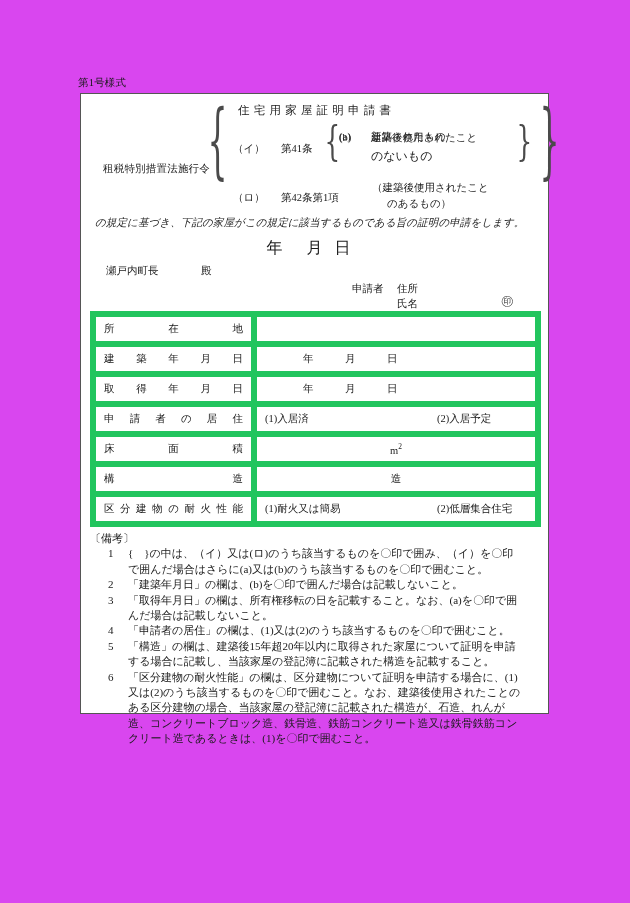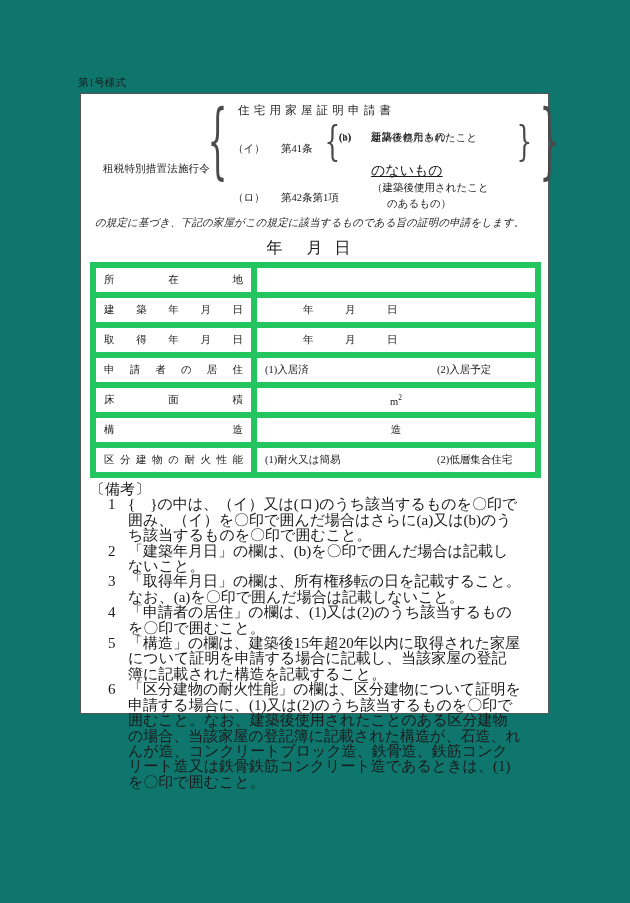--- a/index.html
+++ b/index.html
@@ -13,21 +13,21 @@
     position: relative;
     font-family: "Liberation Serif", "DejaVu Serif", serif;
     color: #1a1a1a;
     overflow: hidden;
   }
 
   
   #page {
     position: absolute;
     inset: 0;
-    background: #0f766e;
+    background: #d946ef;
     padding-left: 44px;
   }
 
   
   #form-number {
     position: absolute;
     left: 78px;
     top: 76px;
     font-size: 10.5px;
     line-height: 13px;
@@ -115,22 +115,22 @@
 
   .sub-a {
     position: absolute; left: 258px; top: 9px;
     font-size: 10.5px; white-space: nowrap;
   }
   .sub-b {
     position: absolute; left: 258px; top: 10px;
     font-size: 10.5px; white-space: nowrap;
   }
   .sub-b2 {
-    position: absolute; left: 290px; top: 41px;
-    font-size: 14px; white-space: nowrap; text-decoration: underline;
+    position: absolute; left: 290px; top: 27px;
+    font-size: 12px; white-space: nowrap;
   }
   .paren-1 {
     position: absolute; left: 291px; top: 60px;
     font-size: 10.5px; white-space: nowrap;
   }
   .paren-2 {
     position: absolute; left: 306px; top: 76px;
     font-size: 10.5px; white-space: nowrap;
   }
   .lbl-a { display: inline-block; width: 32px; }
@@ -229,21 +229,21 @@
   .val-center {
     display: block;
     text-align: center;
     white-space: nowrap;
   }
   .sup { font-size: 7.5px; vertical-align: super; }
 
   
   #remarks {
     margin: 4px 27px 0 9px;
-    font-size: 15px;
+    font-size: 11px;
     line-height: 15.4px;
   }
   #remarks-title {
     margin-left: 0px;
     white-space: nowrap;
   }
   .remark-item {
     display: flex;
     margin-left: 18px;
     margin-top: 0px;
@@ -288,20 +288,28 @@
       <div class="row-ro">（ロ）</div>
       <div class="art-42">第42条第1項</div>
       <div class="paren-1">（建築後使用されたこと</div>
       <div class="paren-2">のあるもの）</div>
     </div>
 
     <div id="declaration">の規定に基づき、下記の家屋がこの規定に該当するものである旨の証明の申請をします。</div>
 
     <div id="date-line"><span class="d-year">年</span><span class="d-month">月</span><span class="d-day">日</span></div>
 
+    <div id="addressee-block">
+      <div id="mayor">瀬戸内町長</div>
+      <div id="mayor-suffix">殿</div>
+      <div id="applicant-label">申請者</div>
+      <div id="applicant-address">住所</div>
+      <div id="applicant-name">氏名</div>
+      <div id="seal-mark">㊞</div>
+    </div>
 
     <table id="data-table">
       <tbody>
         <tr>
           <td class="label">所在地</td>
           <td>
               <span class="val-center"></span>
             </td>
         </tr>
         <tr>

